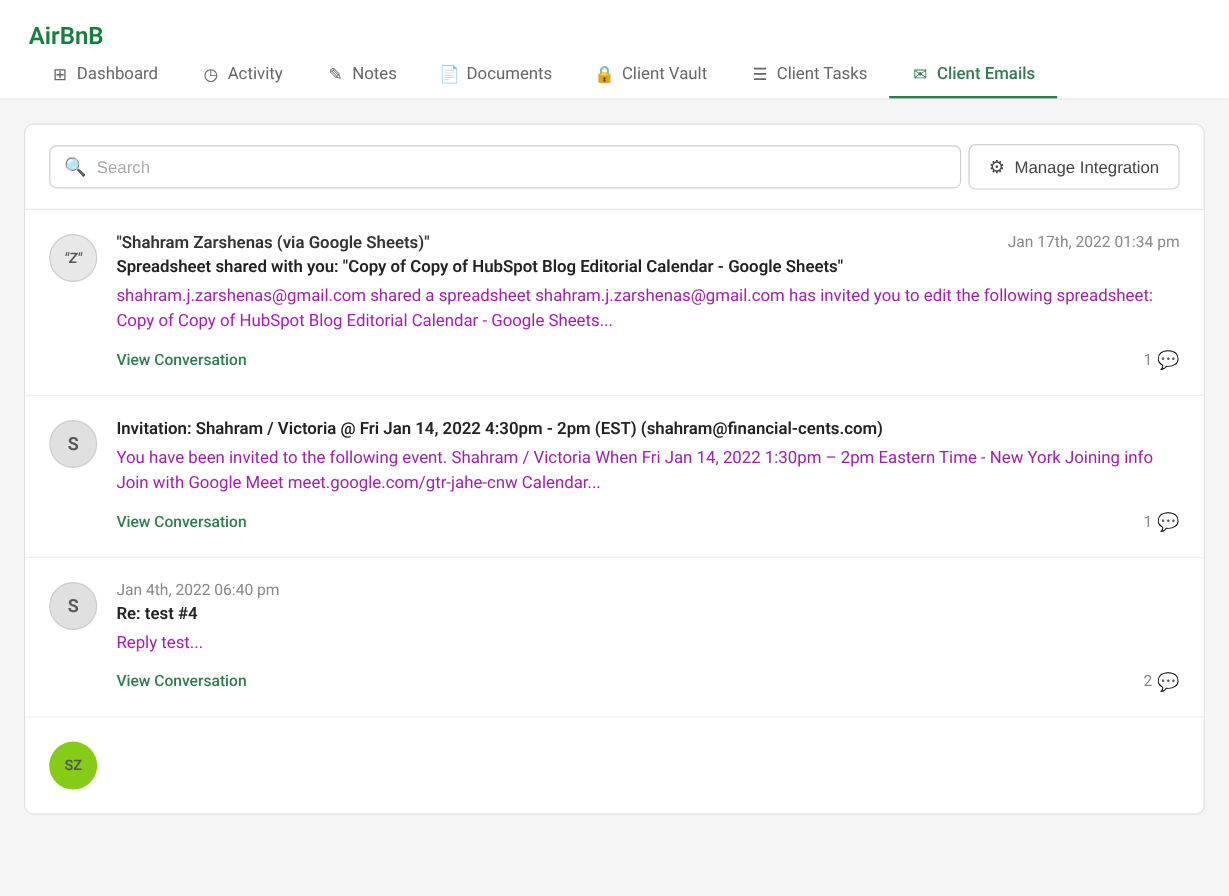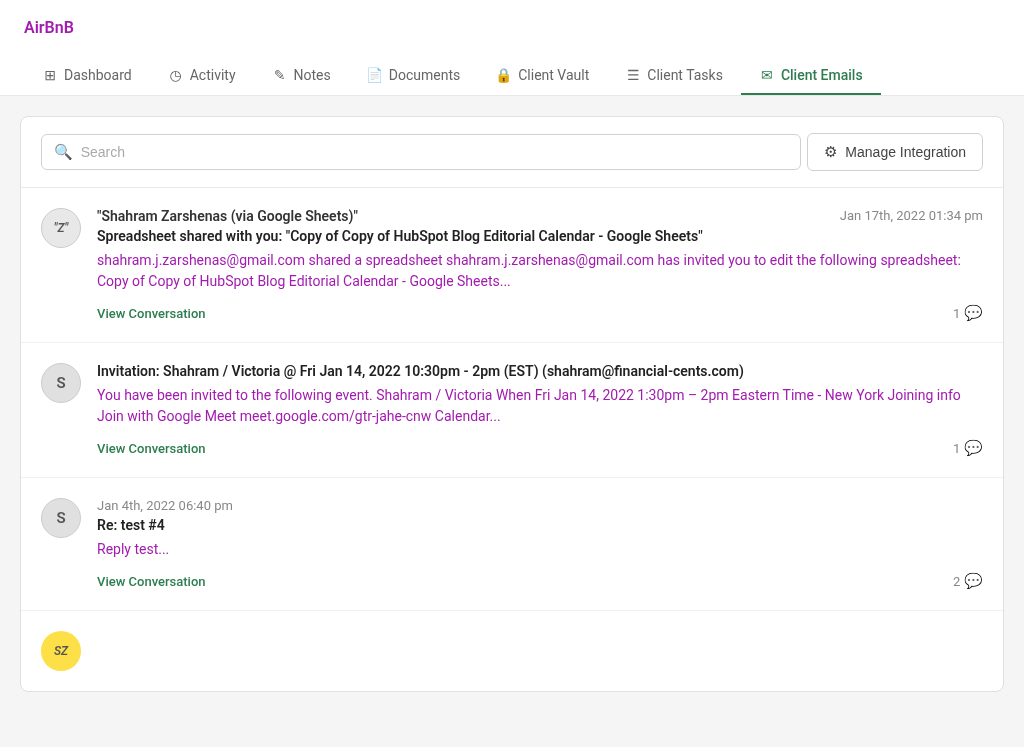--- a/index.html
+++ b/index.html
@@ -8,24 +8,24 @@
       background: #f5f5f5;
       color: #333;
       font-size: 14px;
     }
     .app-header {
       background: #fff;
       padding: 18px 24px 0 24px;
       border-bottom: 1px solid #e8e8e8;
     }
     .app-title {
-      font-size: 16px;
-      font-weight: 600;
-      color: #a21caf;
-      margin-bottom: 20px;
+      font-size: 20px;
+      font-weight: 600;
+      color: #15803d;
+      margin-bottom: 2px;
     }
     .nav-tabs {
       display: flex;
       gap: 0;
       list-style: none;
     }
     .nav-tab {
       display: flex;
       align-items: center;
       gap: 6px;
@@ -187,29 +187,28 @@
     }
     .partial-item {
       padding: 20px 20px;
       display: flex;
       gap: 16px;
     }
     .partial-avatar {
       width: 40px;
       height: 40px;
       border-radius: 50%;
-      background: #fde047;
+      background: #84cc16;
       display: flex;
       align-items: center;
       justify-content: center;
       font-size: 15px;
       font-weight: 600;
       color: #555;
       flex-shrink: 0;
-      font-style: italic;
     }
     .partial-content { flex: 1; }
     .partial-header {
       display: flex;
       justify-content: space-between;
     }
     .partial-sender {
       font-size: 14px;
       font-weight: 600;
       color: #333;
@@ -287,21 +286,21 @@
               <span>1</span>
               <span class="comment-icon">💬</span>
             </div>
           </div>
         </div>
       </div>
 
       <div class="email-item">
         <div class="avatar">S</div>
         <div class="email-body">
-          <div class="email-subject">Invitation: Shahram / Victoria @ Fri Jan 14, 2022 10:30pm - 2pm (EST) (shahram@financial-cents.com)</div>
+          <div class="email-subject">Invitation: Shahram / Victoria @ Fri Jan 14, 2022 4:30pm - 2pm (EST) (shahram@financial-cents.com)</div>
           <div class="email-preview">You have been invited to the following event. Shahram / Victoria When Fri Jan 14, 2022 1:30pm – 2pm Eastern Time - New York Joining info Join with Google Meet meet.google.com/gtr-jahe-cnw Calendar...</div>
           <div class="email-footer">
             <a class="view-conversation">View Conversation</a>
             <div class="comment-badge">
               <span>1</span>
               <span class="comment-icon">💬</span>
             </div>
           </div>
         </div>
       </div>

